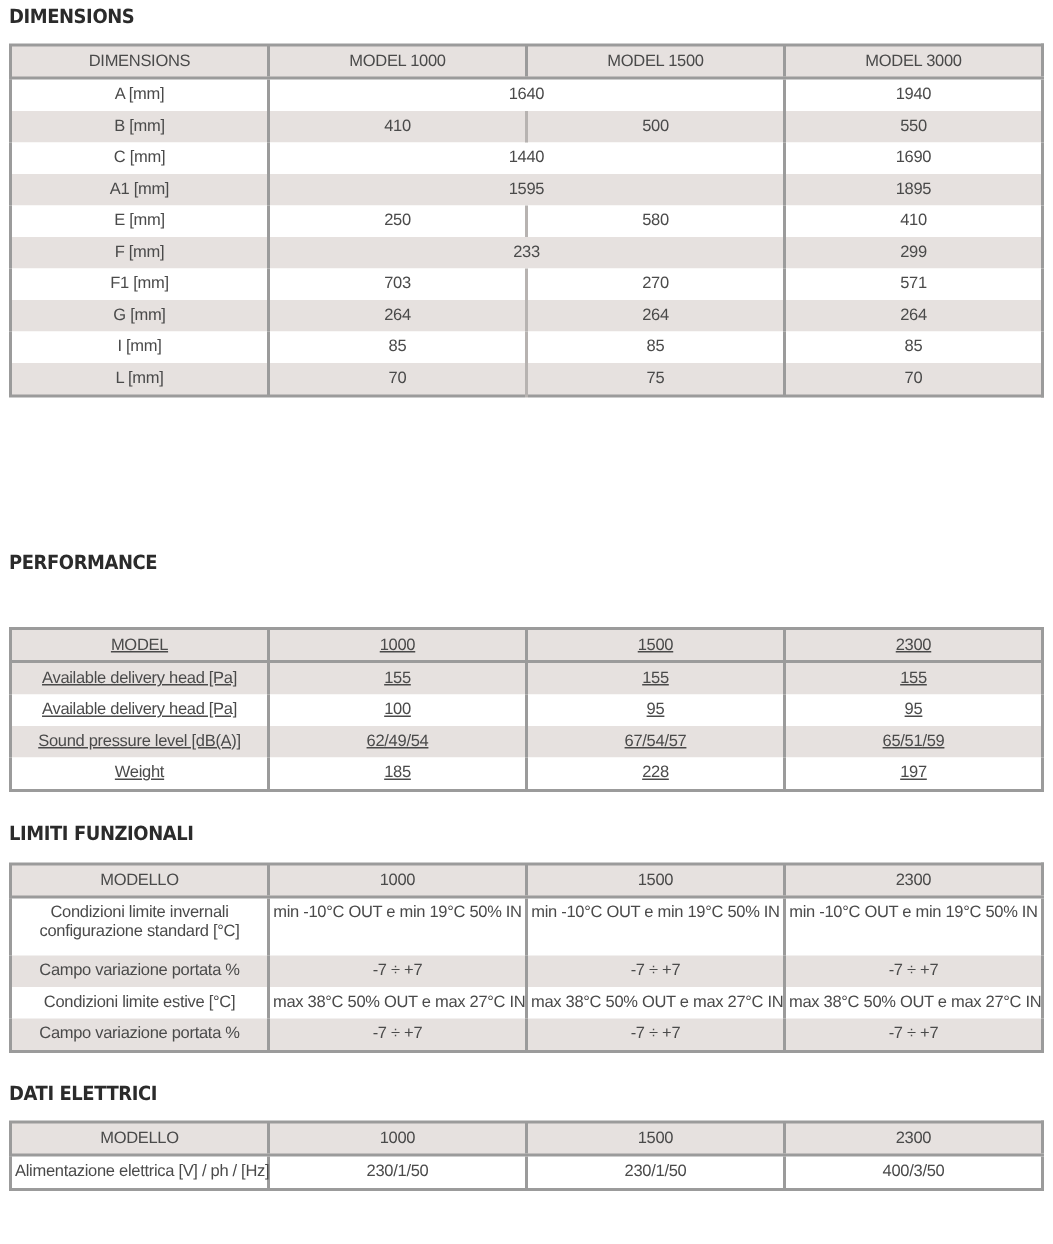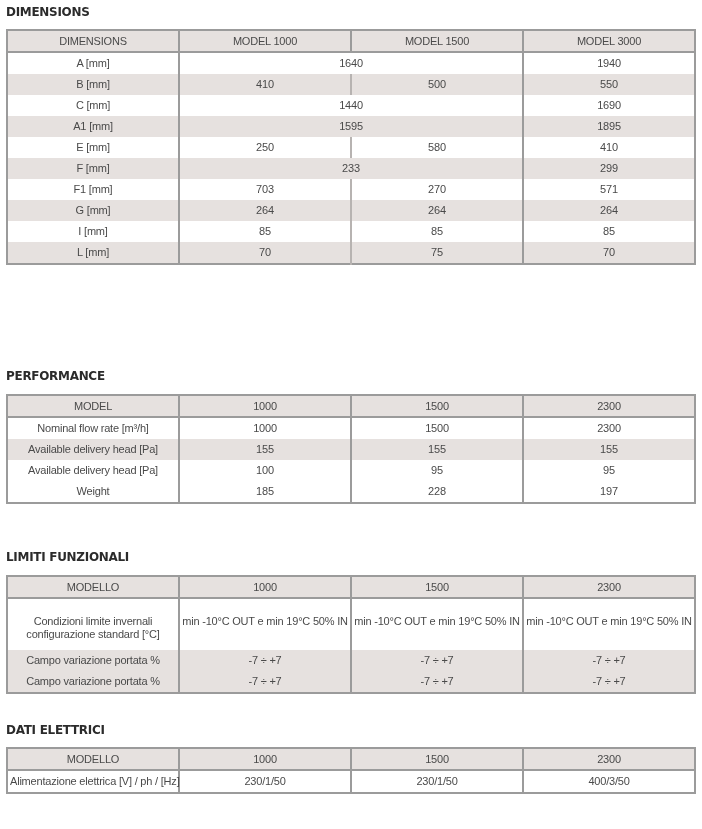--- a/index.html
+++ b/index.html
@@ -32,21 +32,21 @@
     line-height: 13px;
     border-left: 2px solid #9b9b9b;
     border-top: none; border-bottom: none;
     white-space: nowrap;
     letter-spacing: -0.2px;
   }
   table.spec th { border-bottom: 2px solid #9b9b9b; height: 20px; }
   table.spec tr.shade td, table.spec tr.head th { background: #e6e1df; }
   table.spec tr.plain td { background: #ffffff; }
   table.spec td.thin { border-left: 2px solid #b7b3b1; }
-  table.spec td.tall { height: 35px; vertical-align: top; padding-top: 16px; white-space: normal; }
+  table.spec td.tall { height: 35px; vertical-align: top; padding-top: 3px; white-space: normal; }
   table.spec col.c0 { width: 172px; }
   table.spec col.c1 { width: 172px; }
   table.spec col.c2 { width: 172px; }
   table.spec col.c3 { width: 172px; }
 </style>
 </head>
 <body>
 
 <div class="section-title" style="top:4px;">DIMENSIONS</div>
 <table class="spec" style="top:29px;">
@@ -116,52 +116,52 @@
   <tr class="shade">
     <td>L [mm]</td>
     <td>70</td>
     <td class="thin">75</td>
     <td>70</td>
   </tr>
 </tbody>
   </table>
 
 <div class="section-title" style="top:368px;">PERFORMANCE</div>
-<table class="spec" style="top:394px;">
+<table class="spec" style="top:418px;text-decoration:underline;">
   <colgroup>
       <col class="c0">
       <col class="c1">
       <col class="c2">
       <col class="c3">
     </colgroup>
   <tbody>
       <tr class="head">
     <th>MODEL</th>
     <th>1000</th>
     <th>1500</th>
     <th>2300</th>
   </tr>
-  <tr class="plain">
-    <td>Nominal flow rate [m³/h]</td>
-    <td>1000</td>
-    <td>1500</td>
-    <td>2300</td>
-  </tr>
   <tr class="shade">
     <td>Available delivery head [Pa]</td>
     <td>155</td>
     <td>155</td>
     <td>155</td>
   </tr>
   <tr class="plain">
     <td>Available delivery head [Pa]</td>
     <td>100</td>
     <td>95</td>
     <td>95</td>
   </tr>
+  <tr class="shade">
+    <td>Sound pressure level [dB(A)]</td>
+    <td>62/49/54</td>
+    <td>67/54/57</td>
+    <td>65/51/59</td>
+  </tr>
   <tr class="plain">
     <td>Weight</td>
     <td>185</td>
     <td>228</td>
     <td>197</td>
   </tr>
 </tbody>
   </table>
 
 <div class="section-title" style="top:549px;">LIMITI FUNZIONALI</div>
@@ -184,20 +184,26 @@
     <td class="tall">min -10°C OUT e min 19°C 50% IN</td>
     <td class="tall">min -10°C OUT e min 19°C 50% IN</td>
     <td class="tall">min -10°C OUT e min 19°C 50% IN</td>
   </tr>
   <tr class="shade">
     <td>Campo variazione portata %</td>
     <td>-7 ÷ +7</td>
     <td>-7 ÷ +7</td>
     <td>-7 ÷ +7</td>
   </tr>
+  <tr class="plain">
+    <td>Condizioni limite estive [°C]</td>
+    <td>max 38°C 50% OUT e max 27°C IN</td>
+    <td>max 38°C 50% OUT e max 27°C IN</td>
+    <td>max 38°C 50% OUT e max 27°C IN</td>
+  </tr>
   <tr class="shade">
     <td>Campo variazione portata %</td>
     <td>-7 ÷ +7</td>
     <td>-7 ÷ +7</td>
     <td>-7 ÷ +7</td>
   </tr>
 </tbody>
   </table>
 
 <div class="section-title" style="top:722px;">DATI ELETTRICI</div>

